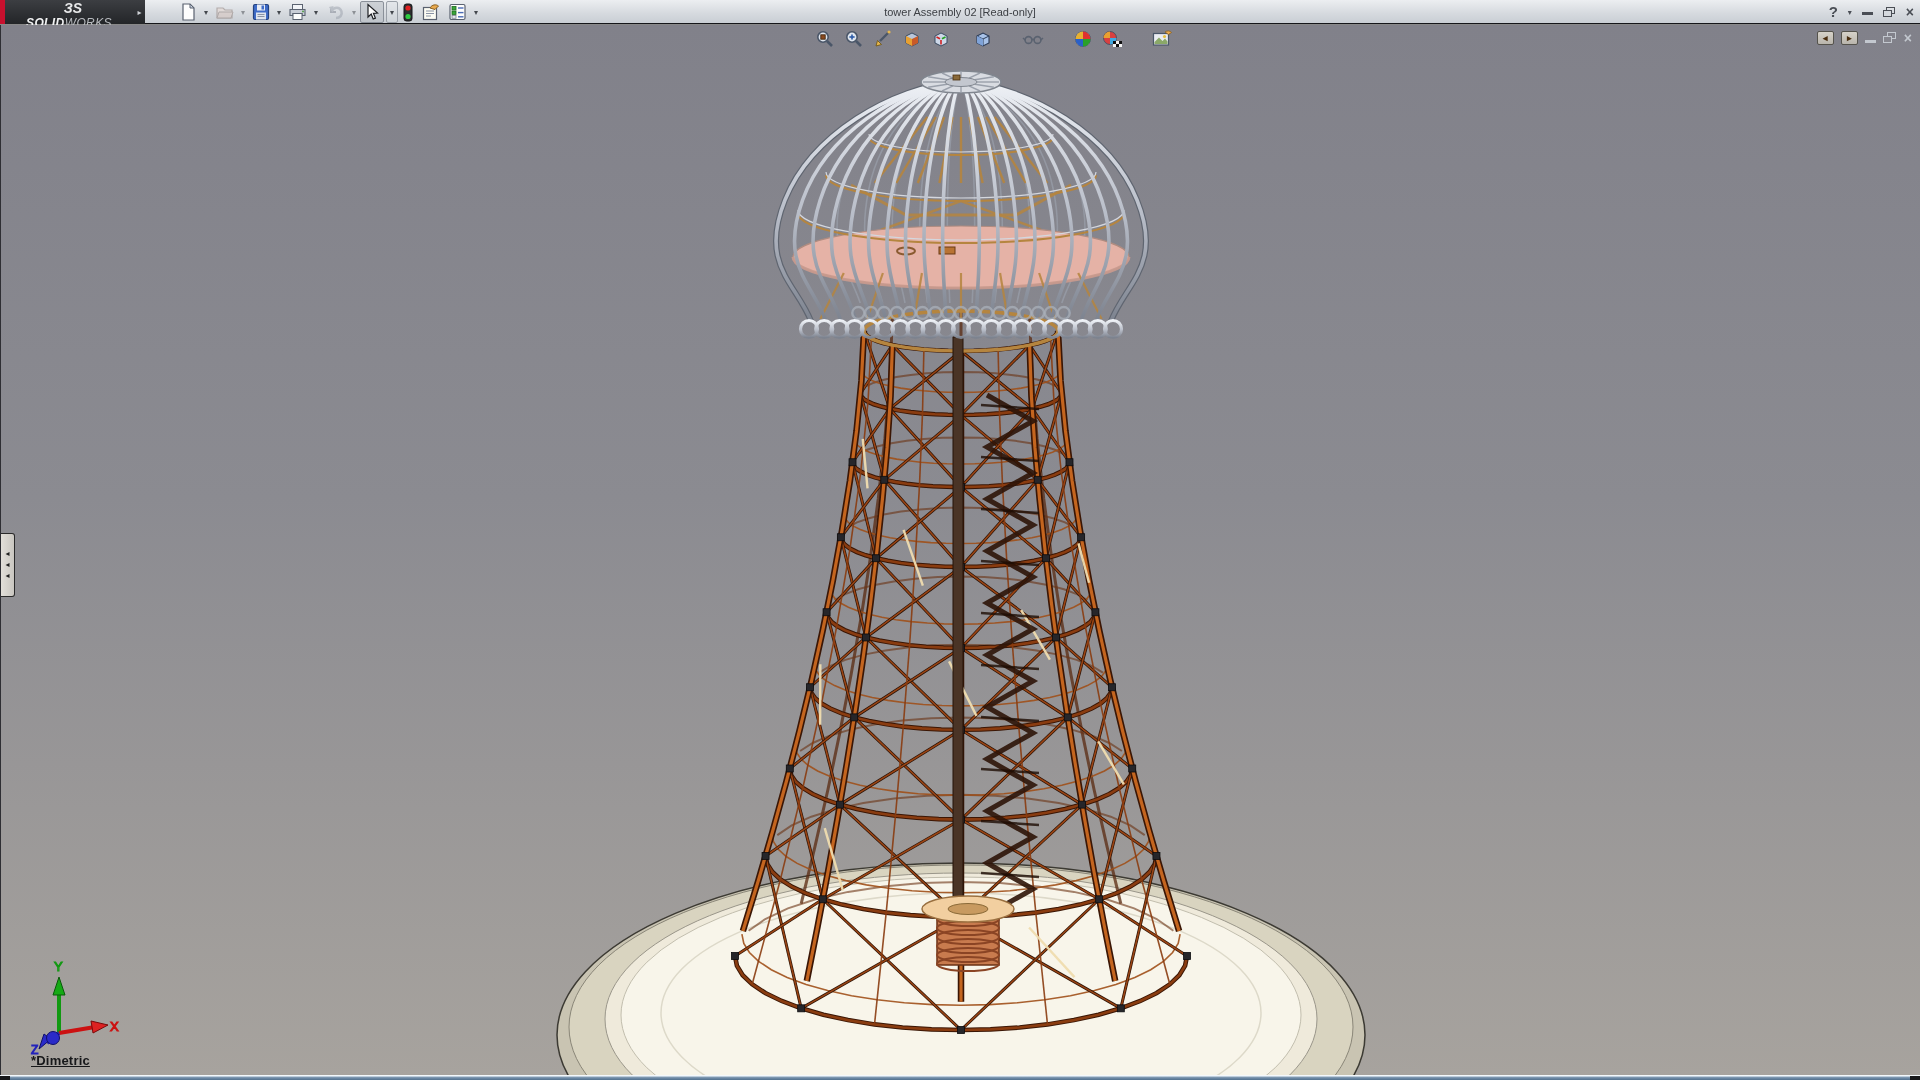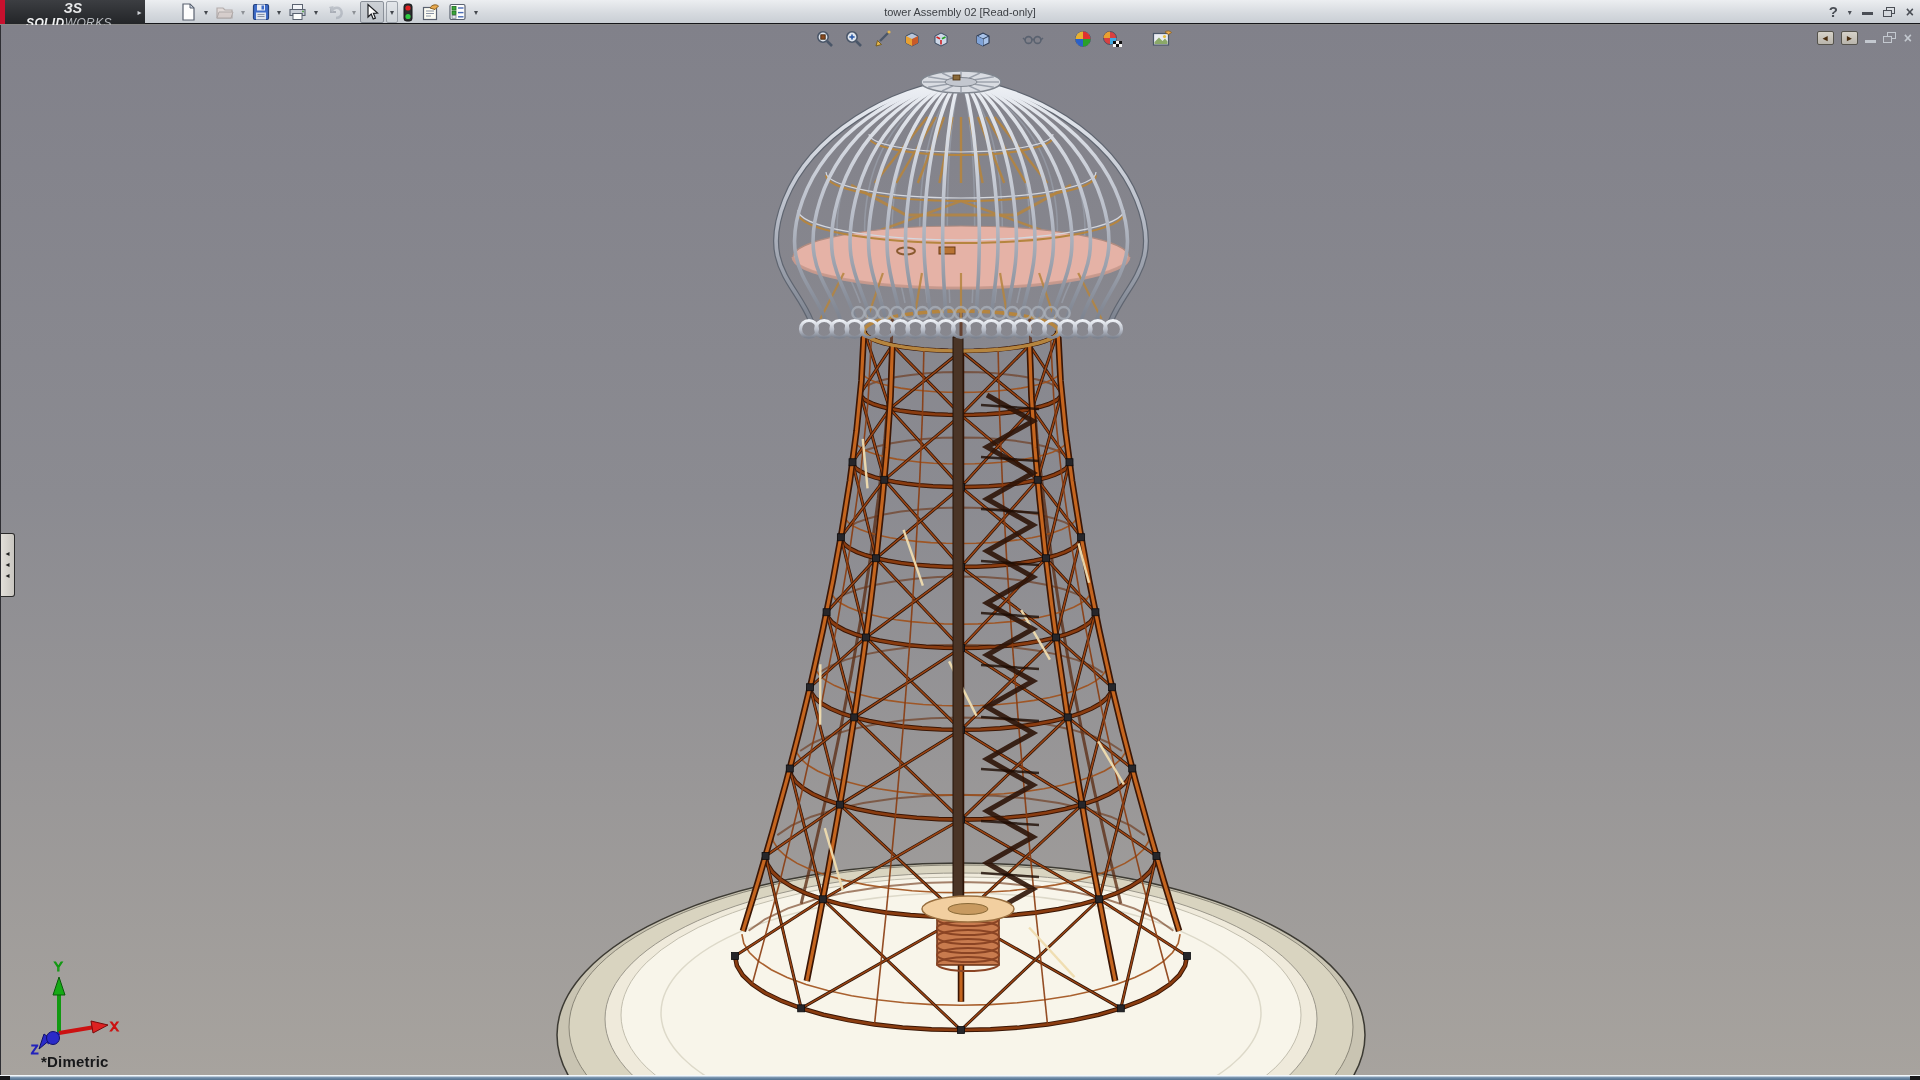--- a/index.html
+++ b/index.html
@@ -73,21 +73,21 @@
 
   .collapse-tab {
     position:absolute; left:0; top:508px; width:14px; height:64px;
     background:linear-gradient(90deg,#e2dfd9,#c9c6c0); border:1px solid #2a2a2a; border-left:none;
     border-radius:0 3px 3px 0;
     display:flex; flex-direction:column; align-items:center; justify-content:center; gap:3px;
   }
   .collapse-tab span { font-size:8px; line-height:8px; color:#1d1d1d; }
 
   .triad { position:absolute; left:12px; top:930px; }
-  .view-label { position:absolute; left:40px; top:1028px; font-size:15px; font-weight:600; color:#17181a; letter-spacing:.2px; }
+  .view-label { position:absolute; left:30px; top:1028px; font-size:13px; font-weight:600; color:#17181a; letter-spacing:.2px;text-decoration:underline; }
 
   
   .bottom-strip {
     position:absolute; left:0; top:1075px; width:1920px; height:5px;
     background:linear-gradient(#dfe9f2,#7590ab 40%,#51708e); border-top:1px solid #f4f8fb;
   }
   .bottom-strip .corner { position:absolute; top:0; width:10px; height:5px; background:#17181a; }
   .corner.l { left:0; } .corner.r { right:0; }
 </style>
 </head>

